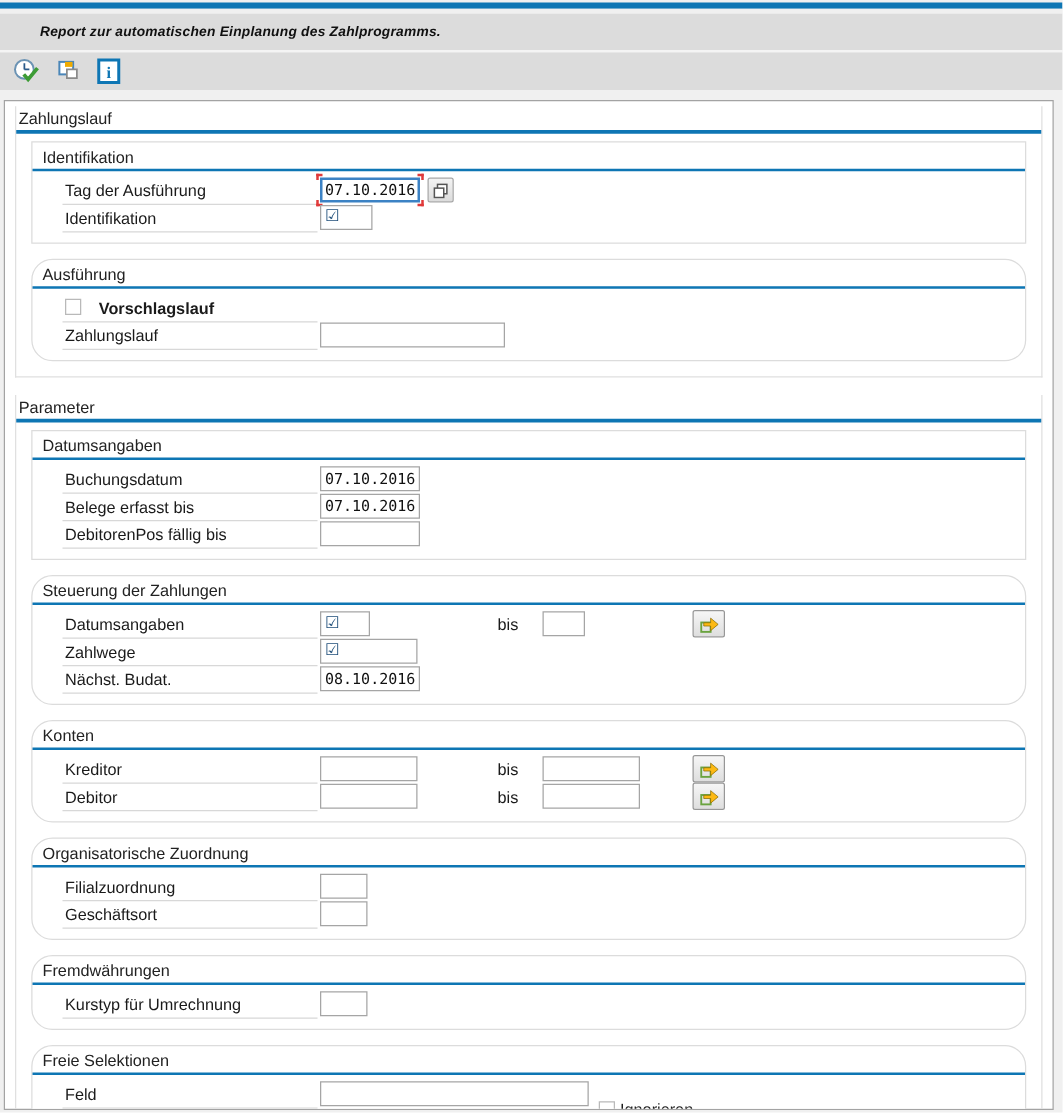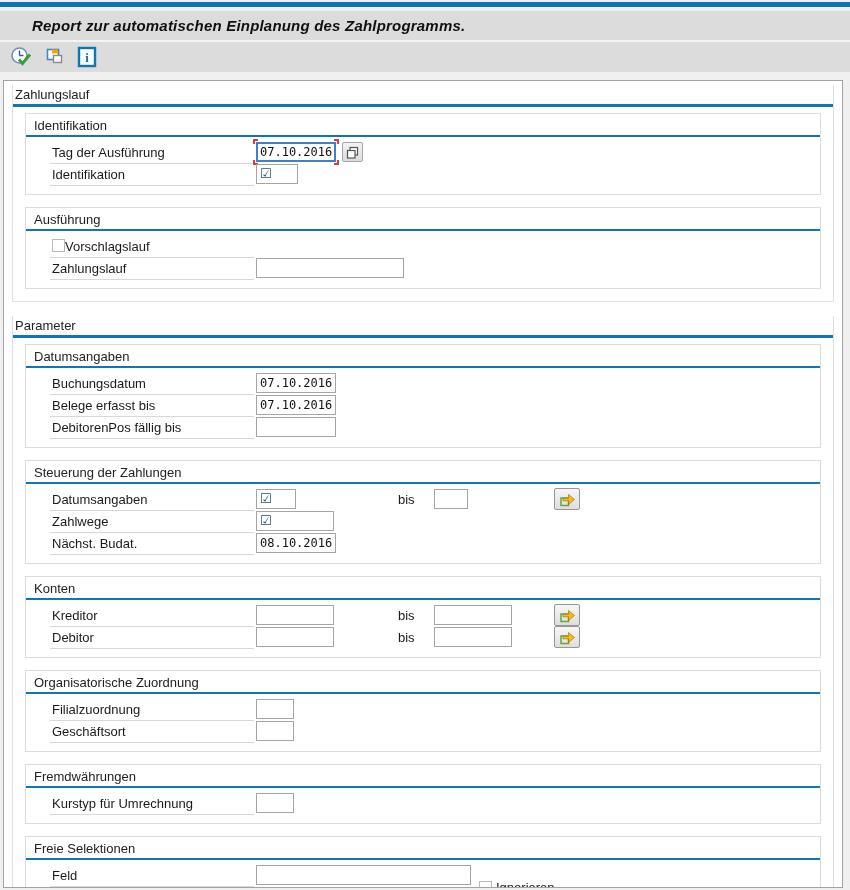--- a/index.html
+++ b/index.html
@@ -13,21 +13,21 @@
   }
   
   .top-strip { height:2px; background:#f0f0f0; }
   .top-blue-bar { height:5px; background:#0e76b4; }
   .top-gap { height:4px; background:#f0f0f0; }
   .titlebar {
     height:29px; background:#dcdcdc;
     display:flex; align-items:center;
     padding-left:32px;
   }
-  .titlebar .title { font-size:15px; font-weight:bold; font-style:italic; color:#101010; letter-spacing:.2px; }
+  .titlebar .title { font-size:11px; font-weight:bold; font-style:italic; color:#101010; letter-spacing:.2px; }
   .chrome-gap { height:2px; background:#f4f4f4; }
   .toolbar {
     height:30px; background:#dcdcdc;
     display:flex; align-items:center; gap:9px;
     padding-left:9px;
   }
   .tbtn {
     width:24px; height:24px; border:none; background:transparent;
     display:flex; align-items:center; justify-content:center; cursor:pointer;
   }
@@ -42,21 +42,21 @@
     margin:0 2px 14px 2px;
   }
   .frame-title {
     font-size:13px; color:#222; padding:2px 0 2px 2px;
     border-bottom:3px solid #0e76b4;
   }
   .box {
     border:1px solid #dcdcdc; background:#fff;
     margin:6px 12px 12px 12px; padding-bottom:8px;
   }
-  .box + .box { margin-top:12px; }
+  .box + .box { margin-top:12px;border-radius:17px; }
   .box-title {
     font-size:13px; color:#222; padding:4px 0 2px 8px;
     border-bottom:2px solid #0e76b4; margin-bottom:5px;
   }
   .row { position:relative; height:22px; margin:0 10px 0 24px; }
   .row .lbl { position:absolute; left:2px; top:3px; white-space:nowrap; }
   .rowline { position:absolute; left:0; bottom:0; width:204px; height:1px; background:#d8d8d8; }
   .fld {
     position:absolute; top:0; height:20px;
     border:1px solid #a5a5a5; background:#fff;
@@ -87,21 +87,21 @@
     width:80px; height:20px; border:2px solid #3c82c4;
     font-family:"DejaVu Sans Mono", monospace; font-size:12px; padding:0 2px; color:#111;
   }
   .ck { position:absolute; width:5px; height:5px; border:0 solid #e03a3a; }
   .ck.tl { left:-3px; top:-3px;    border-left-width:2px;  border-top-width:2px; }
   .ck.tr { right:-3px; top:-3px;   border-right-width:2px; border-top-width:2px; }
   .ck.bl { left:-3px; bottom:-3px; border-left-width:2px;  border-bottom-width:2px; }
   .ck.br { right:-3px; bottom:-3px;border-right-width:2px; border-bottom-width:2px; }
   
   .cb { display:inline-block; width:13px; height:13px; border:1px solid #b9b9b9; background:#fff; vertical-align:-2px; }
-  .cb-row { position:absolute; left:2px; top:3px; display:flex; gap:0; }
+  .cb-row { position:absolute; left:2px; top:3px; display:flex; gap:14px;font-weight:bold; }
   .cb-inline { position:absolute; left:429px; top:15px; display:flex; align-items:center; gap:4px; }
 </style>
 </head>
 <body>
 
 <div class="top-strip"></div>
 <div class="top-blue-bar"></div>
 <div class="top-gap"></div>
 
 <div class="titlebar">

